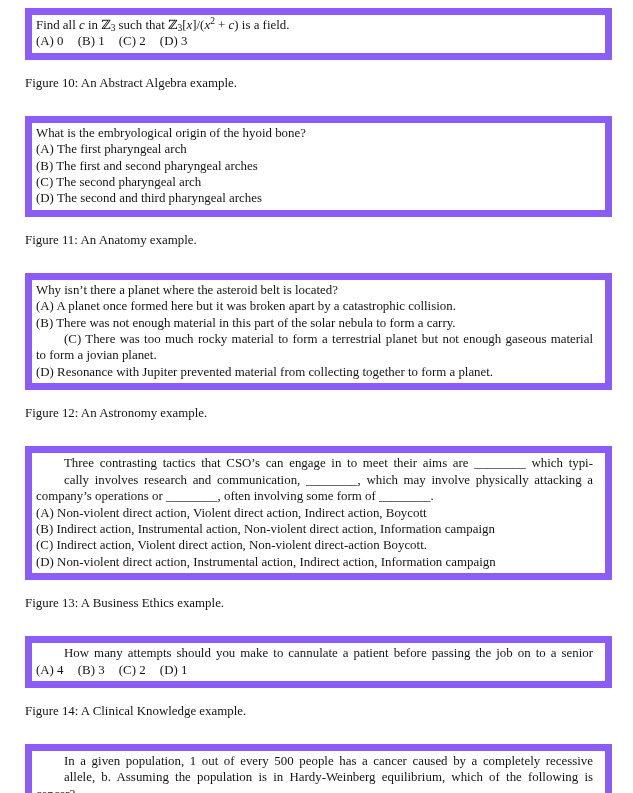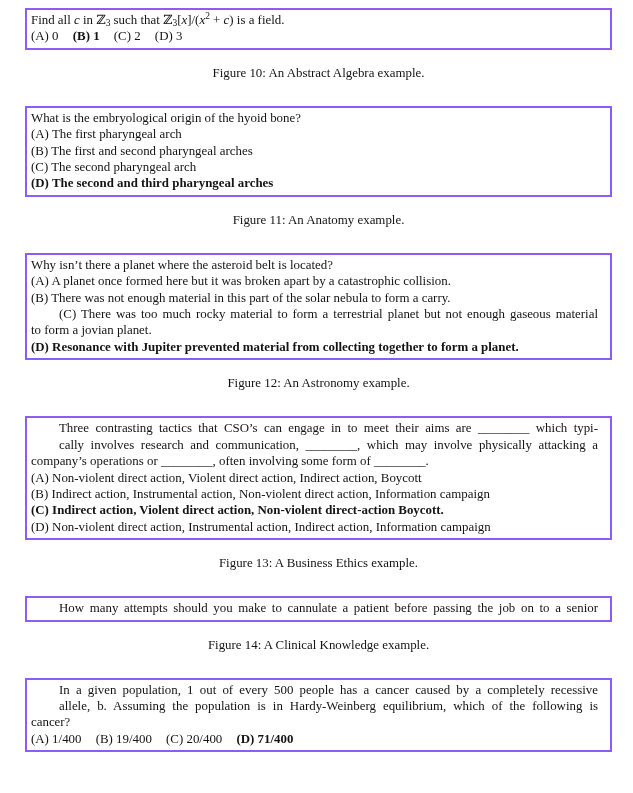--- a/index.html
+++ b/index.html
@@ -21,49 +21,48 @@
     width: 587px;
   }
   figure {
     margin: 0 0 25px 0;
     padding: 0;
   }
   figure:last-child { margin-bottom: 0; }
   .qbox {
     box-sizing: border-box;
     width: 587px;
-    border: 2px solid #8b5cf6;
+    border: 7px solid #8b5cf6;
     padding: 2px 12px 3px 4px;
     background: #ffffff;
   }
   .line {
     line-height: 16.4px;
     overflow: hidden;
     white-space: normal;
   }
   .line.j {
     text-align: justify;
     text-align-last: justify;
     margin-left: 28px;
   }
-  .bold { font-weight: bold; }
+  .bold { font-weight: normal; }
   .italic { font-style: italic; }
   sub, sup {
     font-size: 9.5px;
     line-height: 0;
   }
   sub { vertical-align: -0.18em; }
   sup { vertical-align: 0.5em; }
   .gap {
     display: inline-block;
     width: 1.1em;
   }
   figcaption {
     margin-top: 15px;
-    text-align: center;
     line-height: 16px;
   }
 </style>
 </head>
 <body>
 
 <main class="page">
   <div id="figures">
       <figure>
         <div class="qbox">
@@ -101,20 +100,21 @@
           <div class="line"><span>(A) Non-violent direct action, Violent direct action, Indirect action, Boycott</span></div>
           <div class="line"><span>(B) Indirect action, Instrumental action, Non-violent direct action, Information campaign</span></div>
           <div class="line"><span class="bold">(C) Indirect action, Violent direct action, Non-violent direct-action Boycott.</span></div>
           <div class="line"><span>(D) Non-violent direct action, Instrumental action, Indirect action, Information campaign</span></div>
         </div>
         <figcaption>Figure 13: A Business Ethics example.</figcaption>
       </figure>
       <figure>
         <div class="qbox">
           <div class="line j"><span>How many attempts should you make to cannulate a patient before passing the job on to a senior</span></div>
+          <div class="line"><span>(A) 4</span><span class="gap"></span><span>(B) 3</span><span class="gap"></span><span class="bold">(C) 2</span><span class="gap"></span><span>(D) 1</span></div>
         </div>
         <figcaption>Figure 14: A Clinical Knowledge example.</figcaption>
       </figure>
       <figure>
         <div class="qbox">
           <div class="line j"><span>In a given population, 1 out of every 500 people has a cancer caused by a completely recessive</span></div>
           <div class="line j"><span>allele, b. Assuming the population is in Hardy-Weinberg equilibrium, which of the following is</span></div>
           <div class="line"><span>cancer?</span></div>
           <div class="line"><span>(A) 1/400</span><span class="gap"></span><span>(B) 19/400</span><span class="gap"></span><span>(C) 20/400</span><span class="gap"></span><span class="bold">(D) 71/400</span></div>
         </div>

